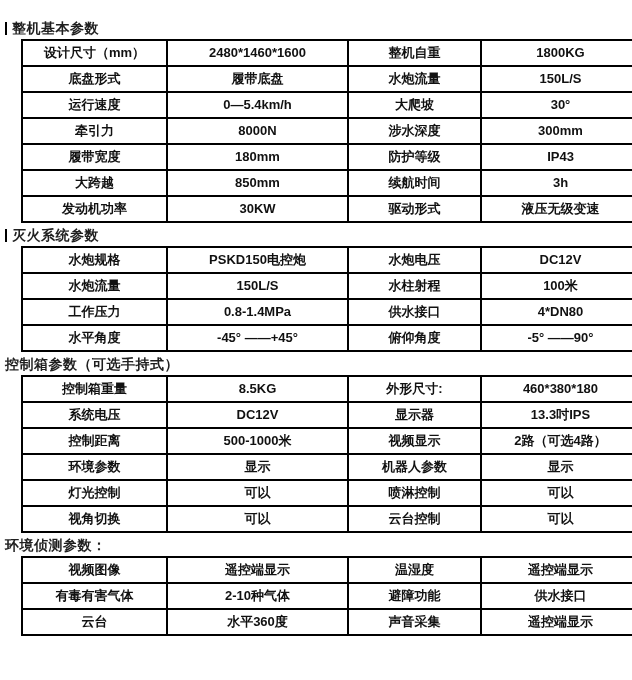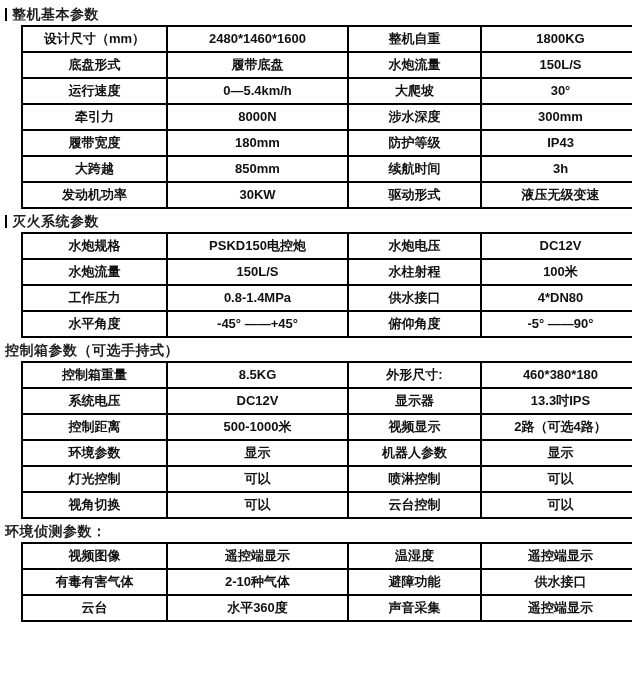--- a/index.html
+++ b/index.html
@@ -3,21 +3,21 @@
 <meta charset="utf-8">
 <style>
   * { box-sizing: border-box; }
   html, body { margin: 0; padding: 0; background: #ffffff; }
   body {
     width: 632px; height: 680px;
     font-family: "Liberation Sans", sans-serif;
     color: #1a1a1a;
     overflow: hidden;
   }
-  .sheet { padding: 4px 6px 0 5px; }
+  .sheet { padding: 18px 6px 0 5px; }
   .section-title {
     font-size: 14px;
     font-weight: bold;
     color: #1f1f1f;
     margin: 4px 0 3px 0;
     display: flex;
     align-items: center;
     line-height: 16px;
     letter-spacing: 0.5px;
   }

